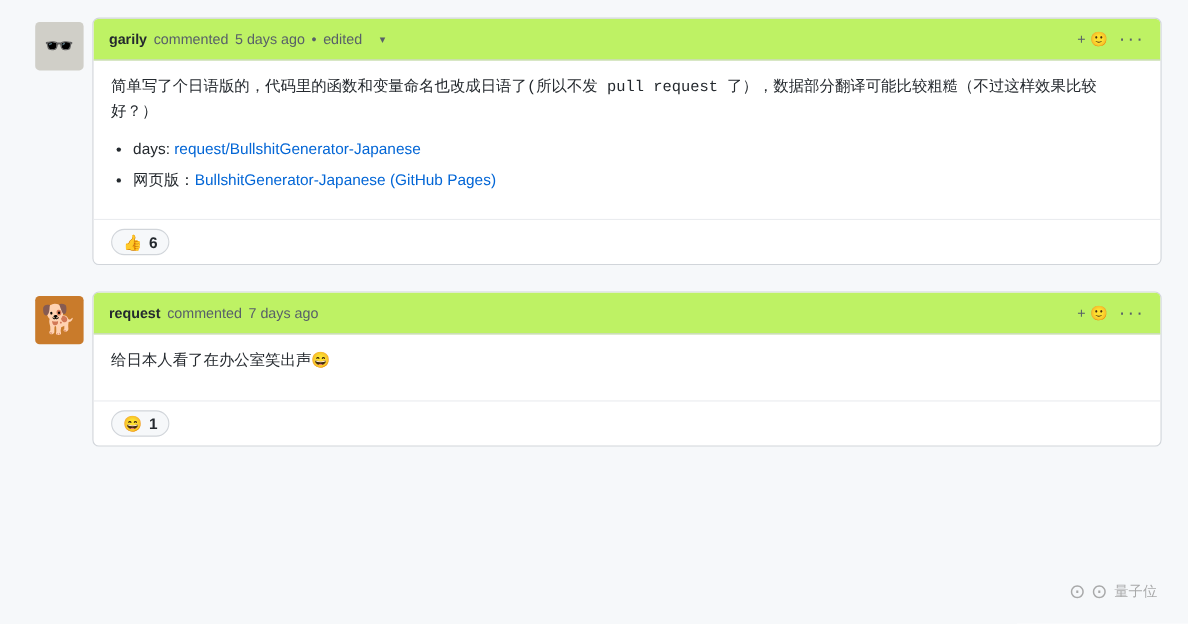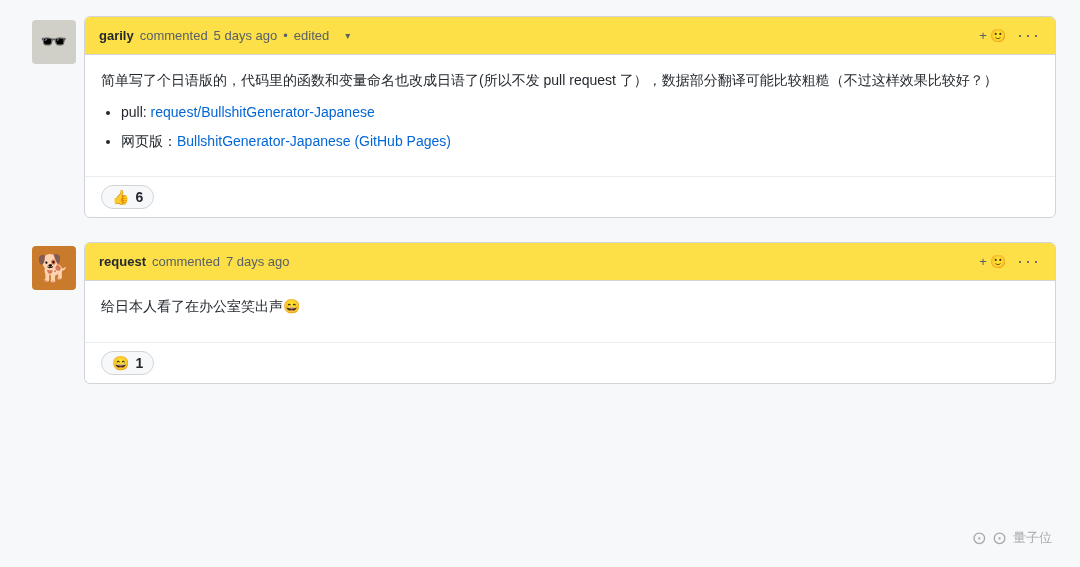--- a/index.html
+++ b/index.html
@@ -53,21 +53,21 @@
       border: 1px solid #d1d5da;
       border-radius: 6px;
       background: #ffffff;
       overflow: hidden;
     }
     .comment-header {
       display: flex;
       align-items: center;
       justify-content: space-between;
       padding: 8px 14px;
-      background: #fde047;
+      background: #bef264;
       border-bottom: 1px solid #d1d5da;
     }
     .comment-header-left {
       display: flex;
       align-items: center;
       gap: 6px;
       font-size: 13px;
       color: #586069;
     }
     .comment-header-left .username {
@@ -108,20 +108,21 @@
       letter-spacing: 2px;
     }
     .comment-body {
       padding: 14px 16px;
       line-height: 1.6;
       font-size: 14px;
     }
     .comment-body p {
       margin-bottom: 10px;
       color: #24292e;
+      font-family: Liberation Mono, monospace;
     }
     .comment-body ul {
       margin: 10px 0 10px 20px;
     }
     .comment-body li {
       margin-bottom: 6px;
     }
     .comment-body a {
       color: #0366d6;
       text-decoration: none;
@@ -194,21 +195,21 @@
             <span>+</span>
             <span>🙂</span>
           </button>
           <button class="more-btn">···</button>
         </div>
       </div>
       <div class="comment-body">
         <p>简单写了个日语版的，代码里的函数和变量命名也改成日语了(所以不发 pull request 了），数据部分翻译可能比较粗糙（不过这样效果比较好？）</p>
         <ul>
           <li>
-            <span>pull: </span><a href="#">request/BullshitGenerator-Japanese</a>
+            <span>days: </span><a href="#">request/BullshitGenerator-Japanese</a>
           </li>
           <li>
             <span>网页版：</span><a href="#">BullshitGenerator-Japanese (GitHub Pages)</a>
           </li>
         </ul>
       </div>
       <div class="comment-footer">
         <div class="reaction-pill">
           <span>👍</span>
           <span class="count">6</span>

